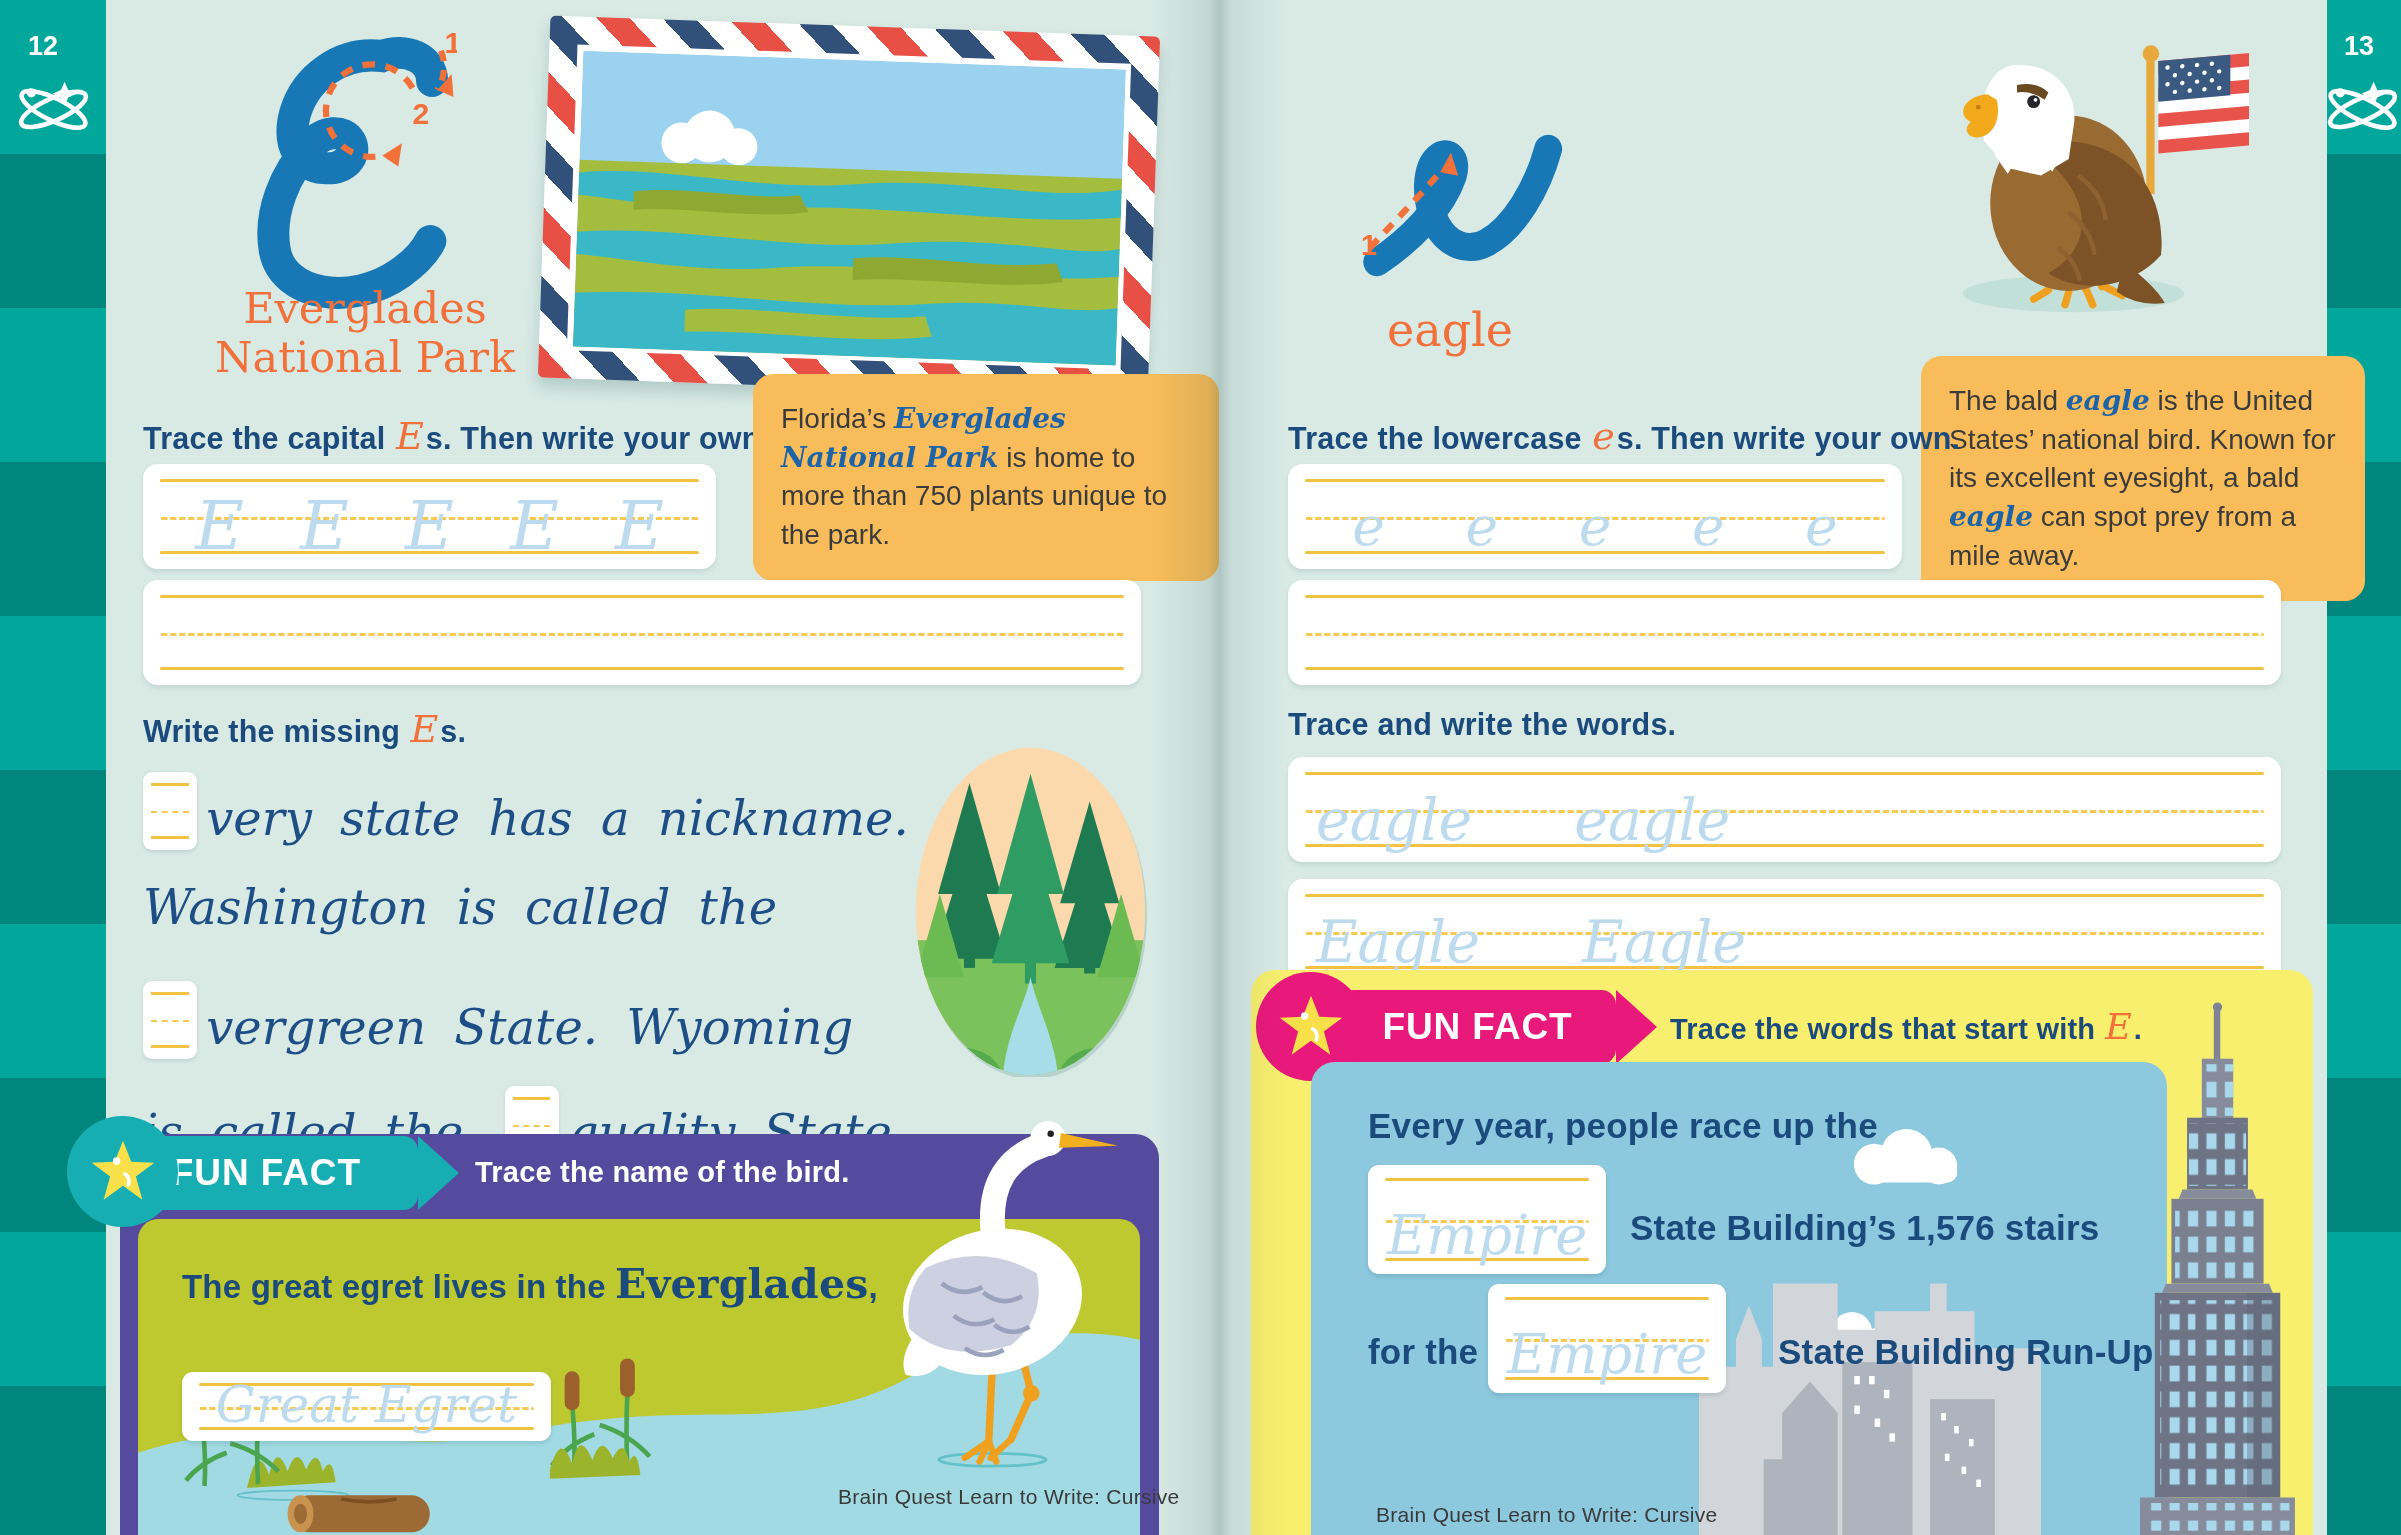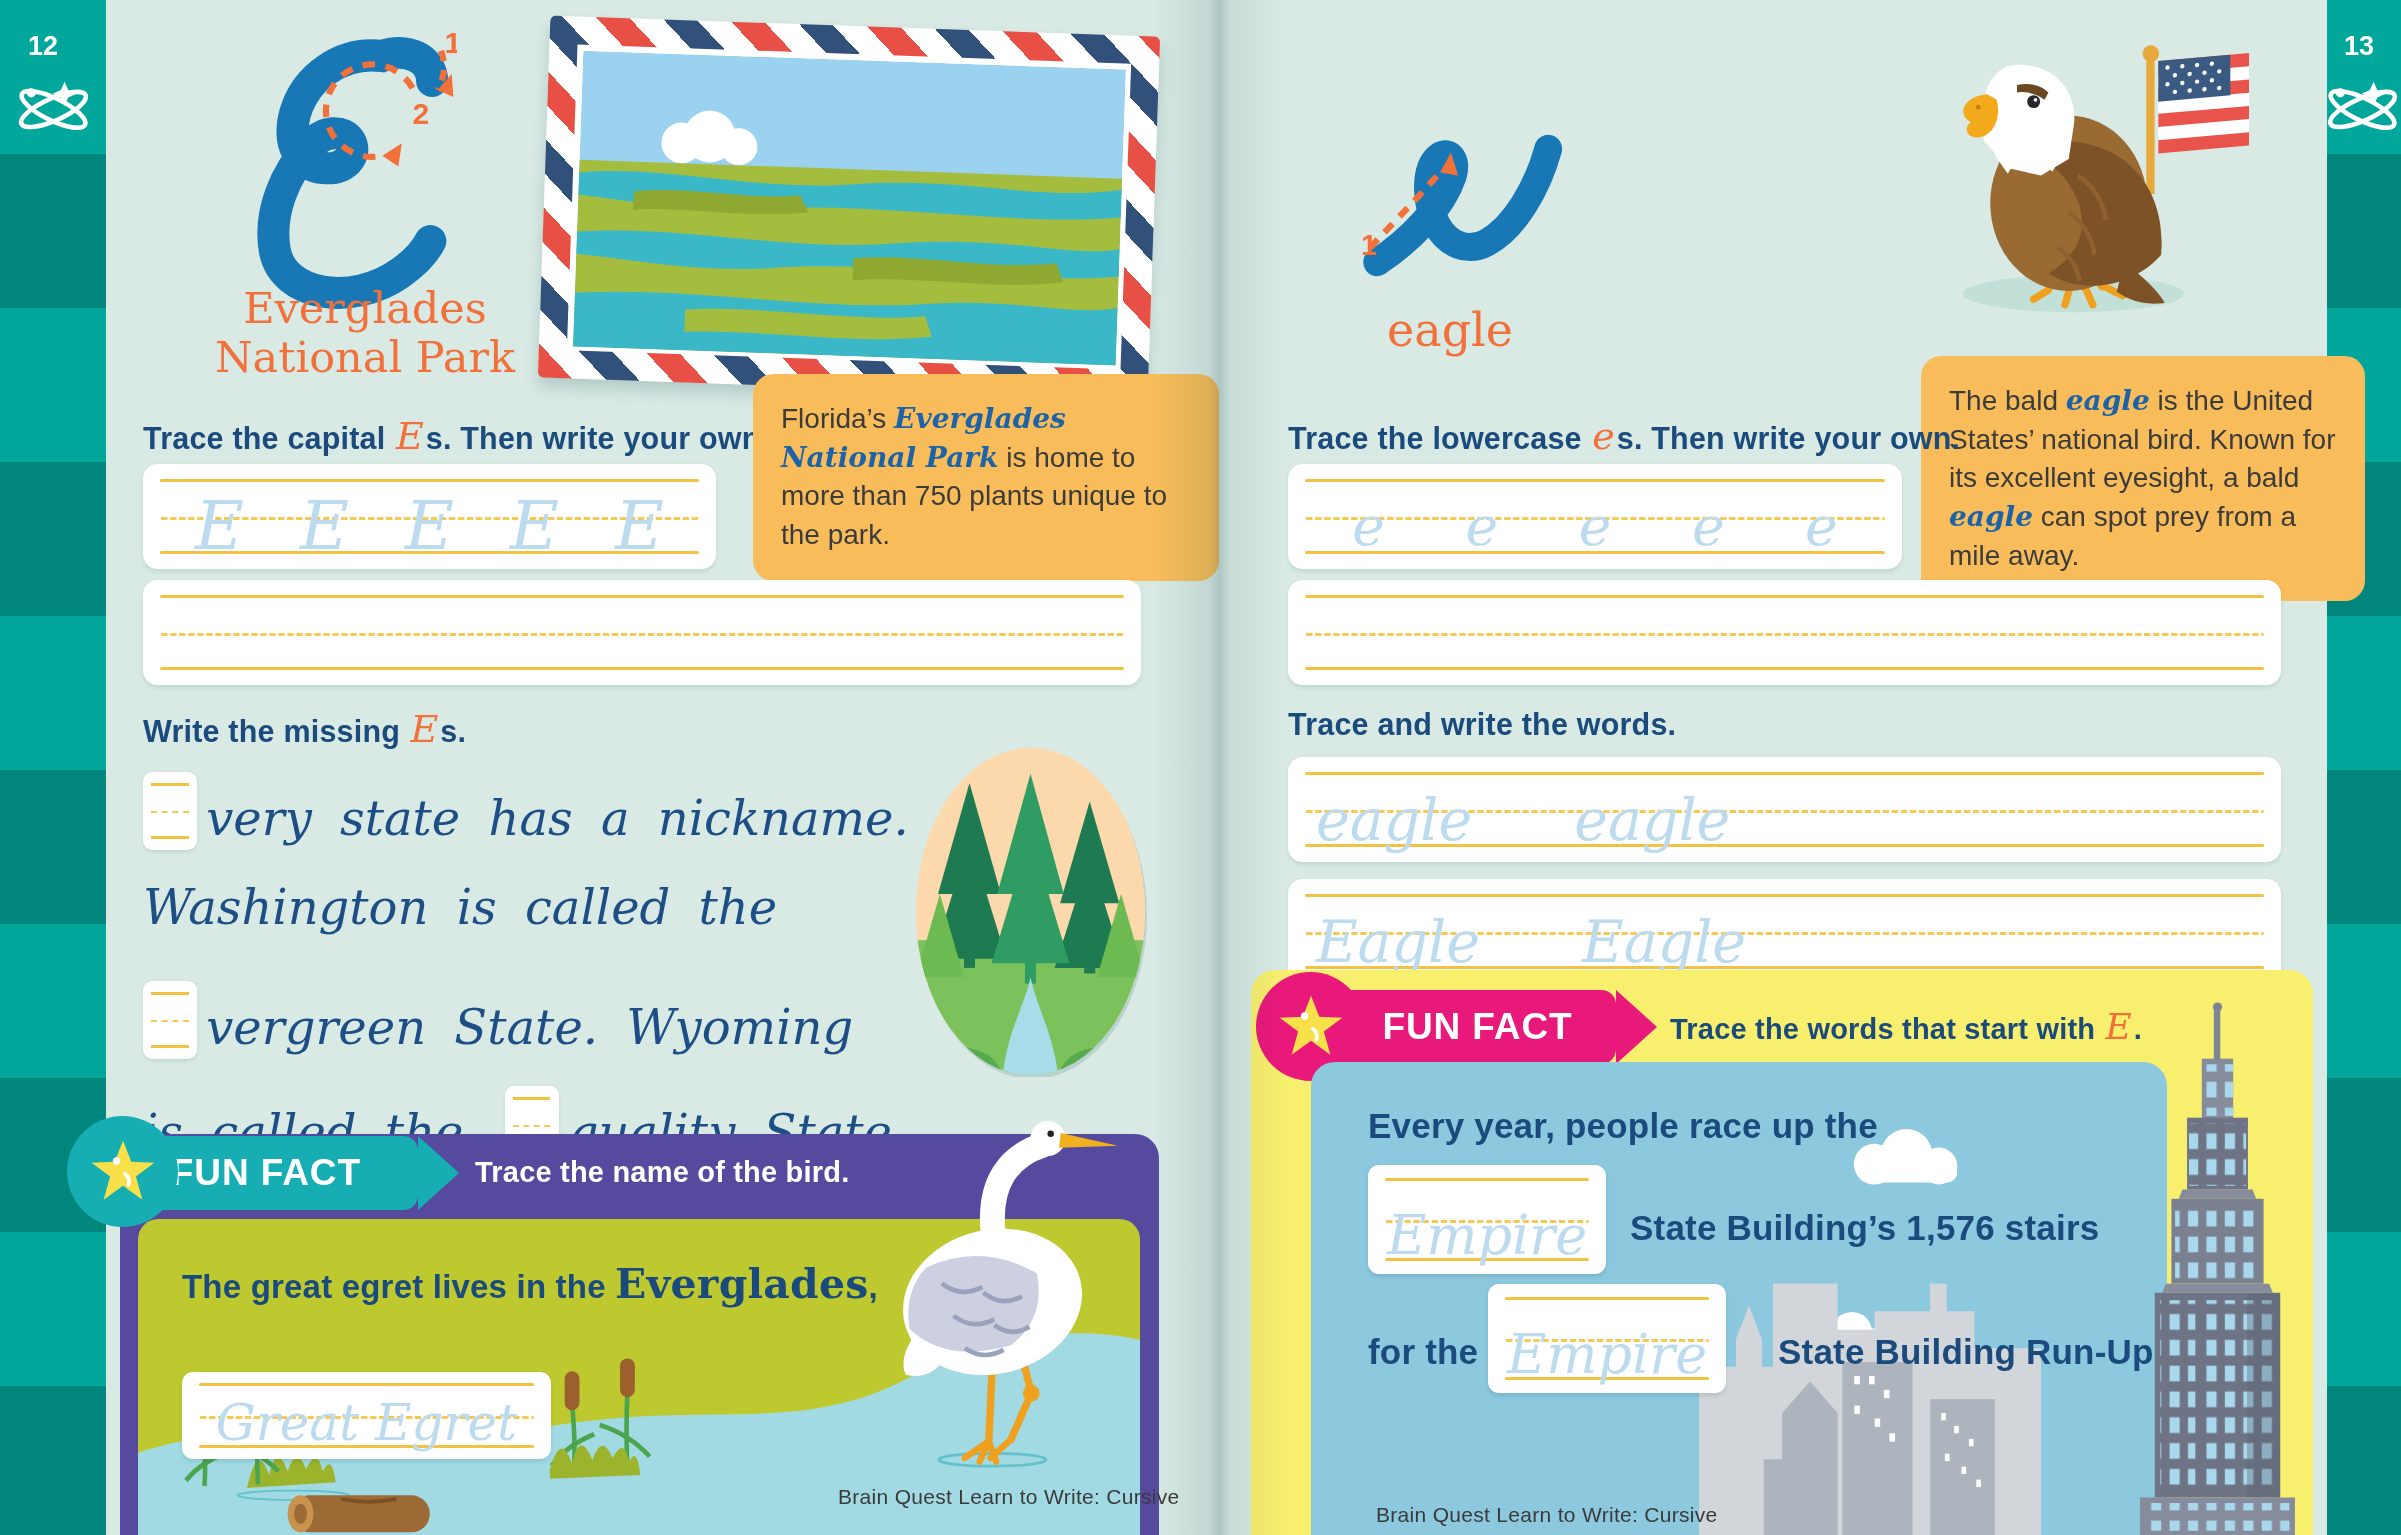--- a/index.html
+++ b/index.html
@@ -191,21 +191,21 @@
             <path d="M446 168 q12-42 24-6 q8-38 22-4 q10-30 22-2 q12-24 18 4 q8-18 12 14 l-98 4 Z" fill="#9cb32c"></path>
           </g>
         <g>
             <rect x="166" y="196" width="150" height="40" rx="20" fill="#9c6b35"></rect>
             <ellipse cx="176" cy="216" rx="14" ry="20" fill="#c8934f"></ellipse>
             <ellipse cx="176" cy="216" rx="7" ry="11" fill="#9c6b35"></ellipse>
             <path d="M220 200 q30 6 60 0" stroke="#7c4f22" stroke-width="4" fill="none"></path>
           </g>
       </svg>
       <div class="abs h" style="left:44px;top:41px;font-size:33px"><span>The great egret lives in the </span><span class="cursive" style="font-size:41px">Everglades</span><span>,</span></div>
-      <div class="wordbox" style="left:44px;top:153px;width:369px;height:87px">
+      <div class="wordbox" style="left:44px;top:153px;width:369px;height:69px">
         <div class="gl t" style="top:11px;height:2.8px"></div>
         <div class="gl m"></div>
         <div class="gl b" style="bottom:11px;height:2.8px"></div>
         <div class="w" style="font-size:50px">Great Egret</div>
       </div>
     </div>
 
     <svg class="abs" style="left:748px;top:1094px" width="277" height="388" viewBox="0 0 300 420">
       <ellipse cx="150" cy="396" rx="58" ry="7" fill="none" stroke="#63c1c9" stroke-width="3"></ellipse>
       <path d="M150 290 l-4 86" stroke="#f0a01f" stroke-width="8" stroke-linecap="round" fill="none"></path>

